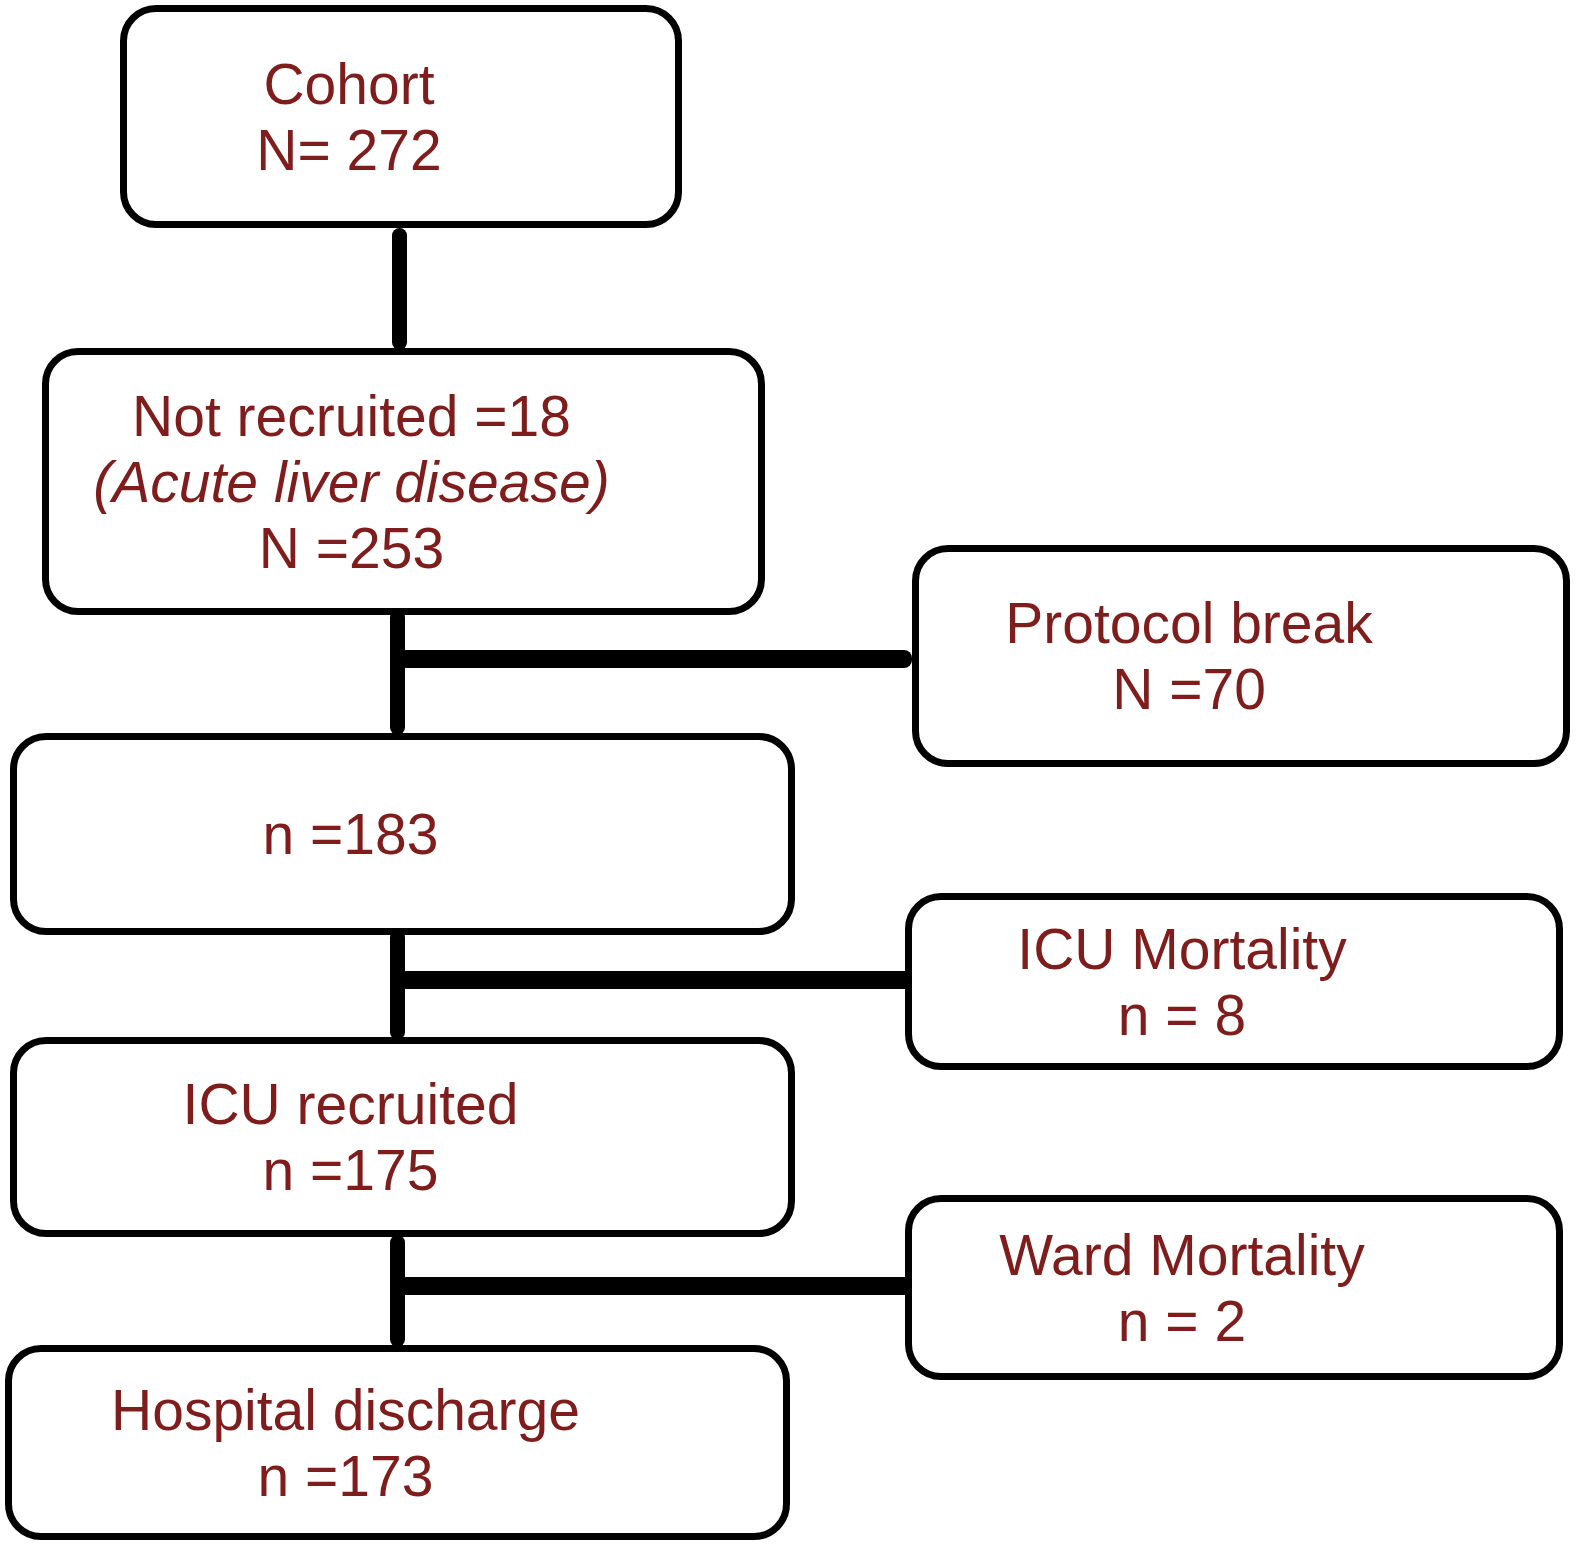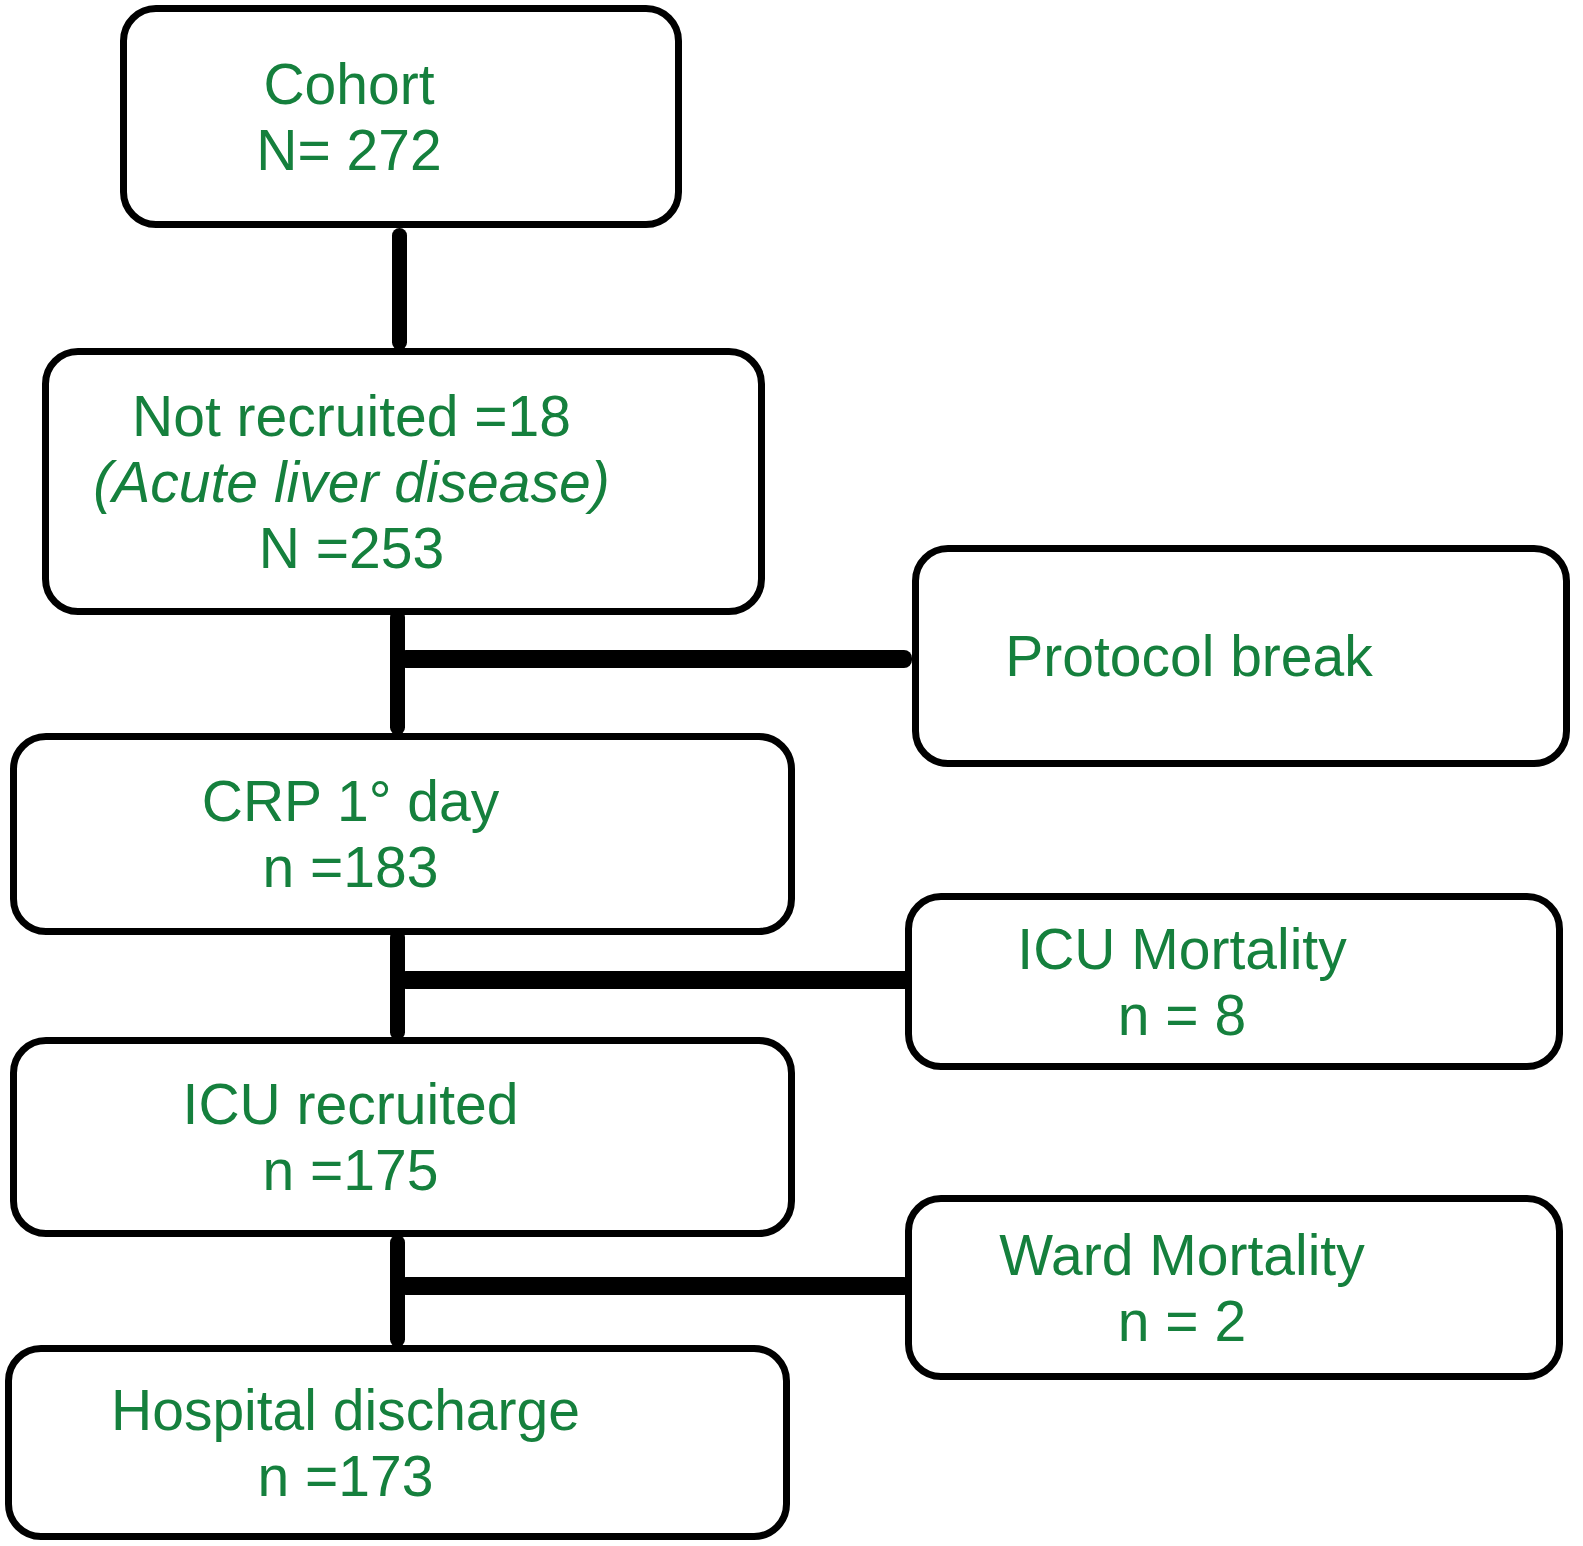--- a/index.html
+++ b/index.html
@@ -6,21 +6,21 @@
     margin: 0;
     padding: 0;
     background: #ffffff;
   }
   .canvas {
     position: relative;
     width: 1583px;
     height: 1546px;
     background: #ffffff;
     font-family: "Liberation Sans", sans-serif;
-    color: #15803d;
+    color: #7f1d1d;
     overflow: hidden;
   }
 
   
   .box {
     position: absolute;
     box-sizing: border-box;
     border: 7px solid #000000;
     border-radius: 36px;
     background: #ffffff;
@@ -94,21 +94,20 @@
   <div class="box" id="b-not-recruited">
     <div class="label">
       <span class="line">Not recruited =18</span>
       <span class="line italic">(Acute liver disease)</span>
       <span class="line">N =253</span>
     </div>
   </div>
 
   <div class="box" id="b-crp">
     <div class="label">
-      <span class="line">CRP 1° day</span>
       <span class="line">n =183</span>
     </div>
   </div>
 
   <div class="box" id="b-icu-discharge">
     <div class="label">
       <span class="line">ICU recruited</span>
       <span class="line">n =175</span>
     </div>
   </div>
@@ -116,20 +115,21 @@
   <div class="box" id="b-hospital-discharge">
     <div class="label">
       <span class="line">Hospital discharge</span>
       <span class="line">n =173</span>
     </div>
   </div>
 
   <div class="box" id="b-protocol-break">
     <div class="label">
       <span class="line">Protocol break</span>
+      <span class="line">N =70</span>
     </div>
   </div>
 
   <div class="box" id="b-icu-mortality">
     <div class="label">
       <span class="line">ICU Mortality</span>
       <span class="line">n = 8</span>
     </div>
   </div>
 

